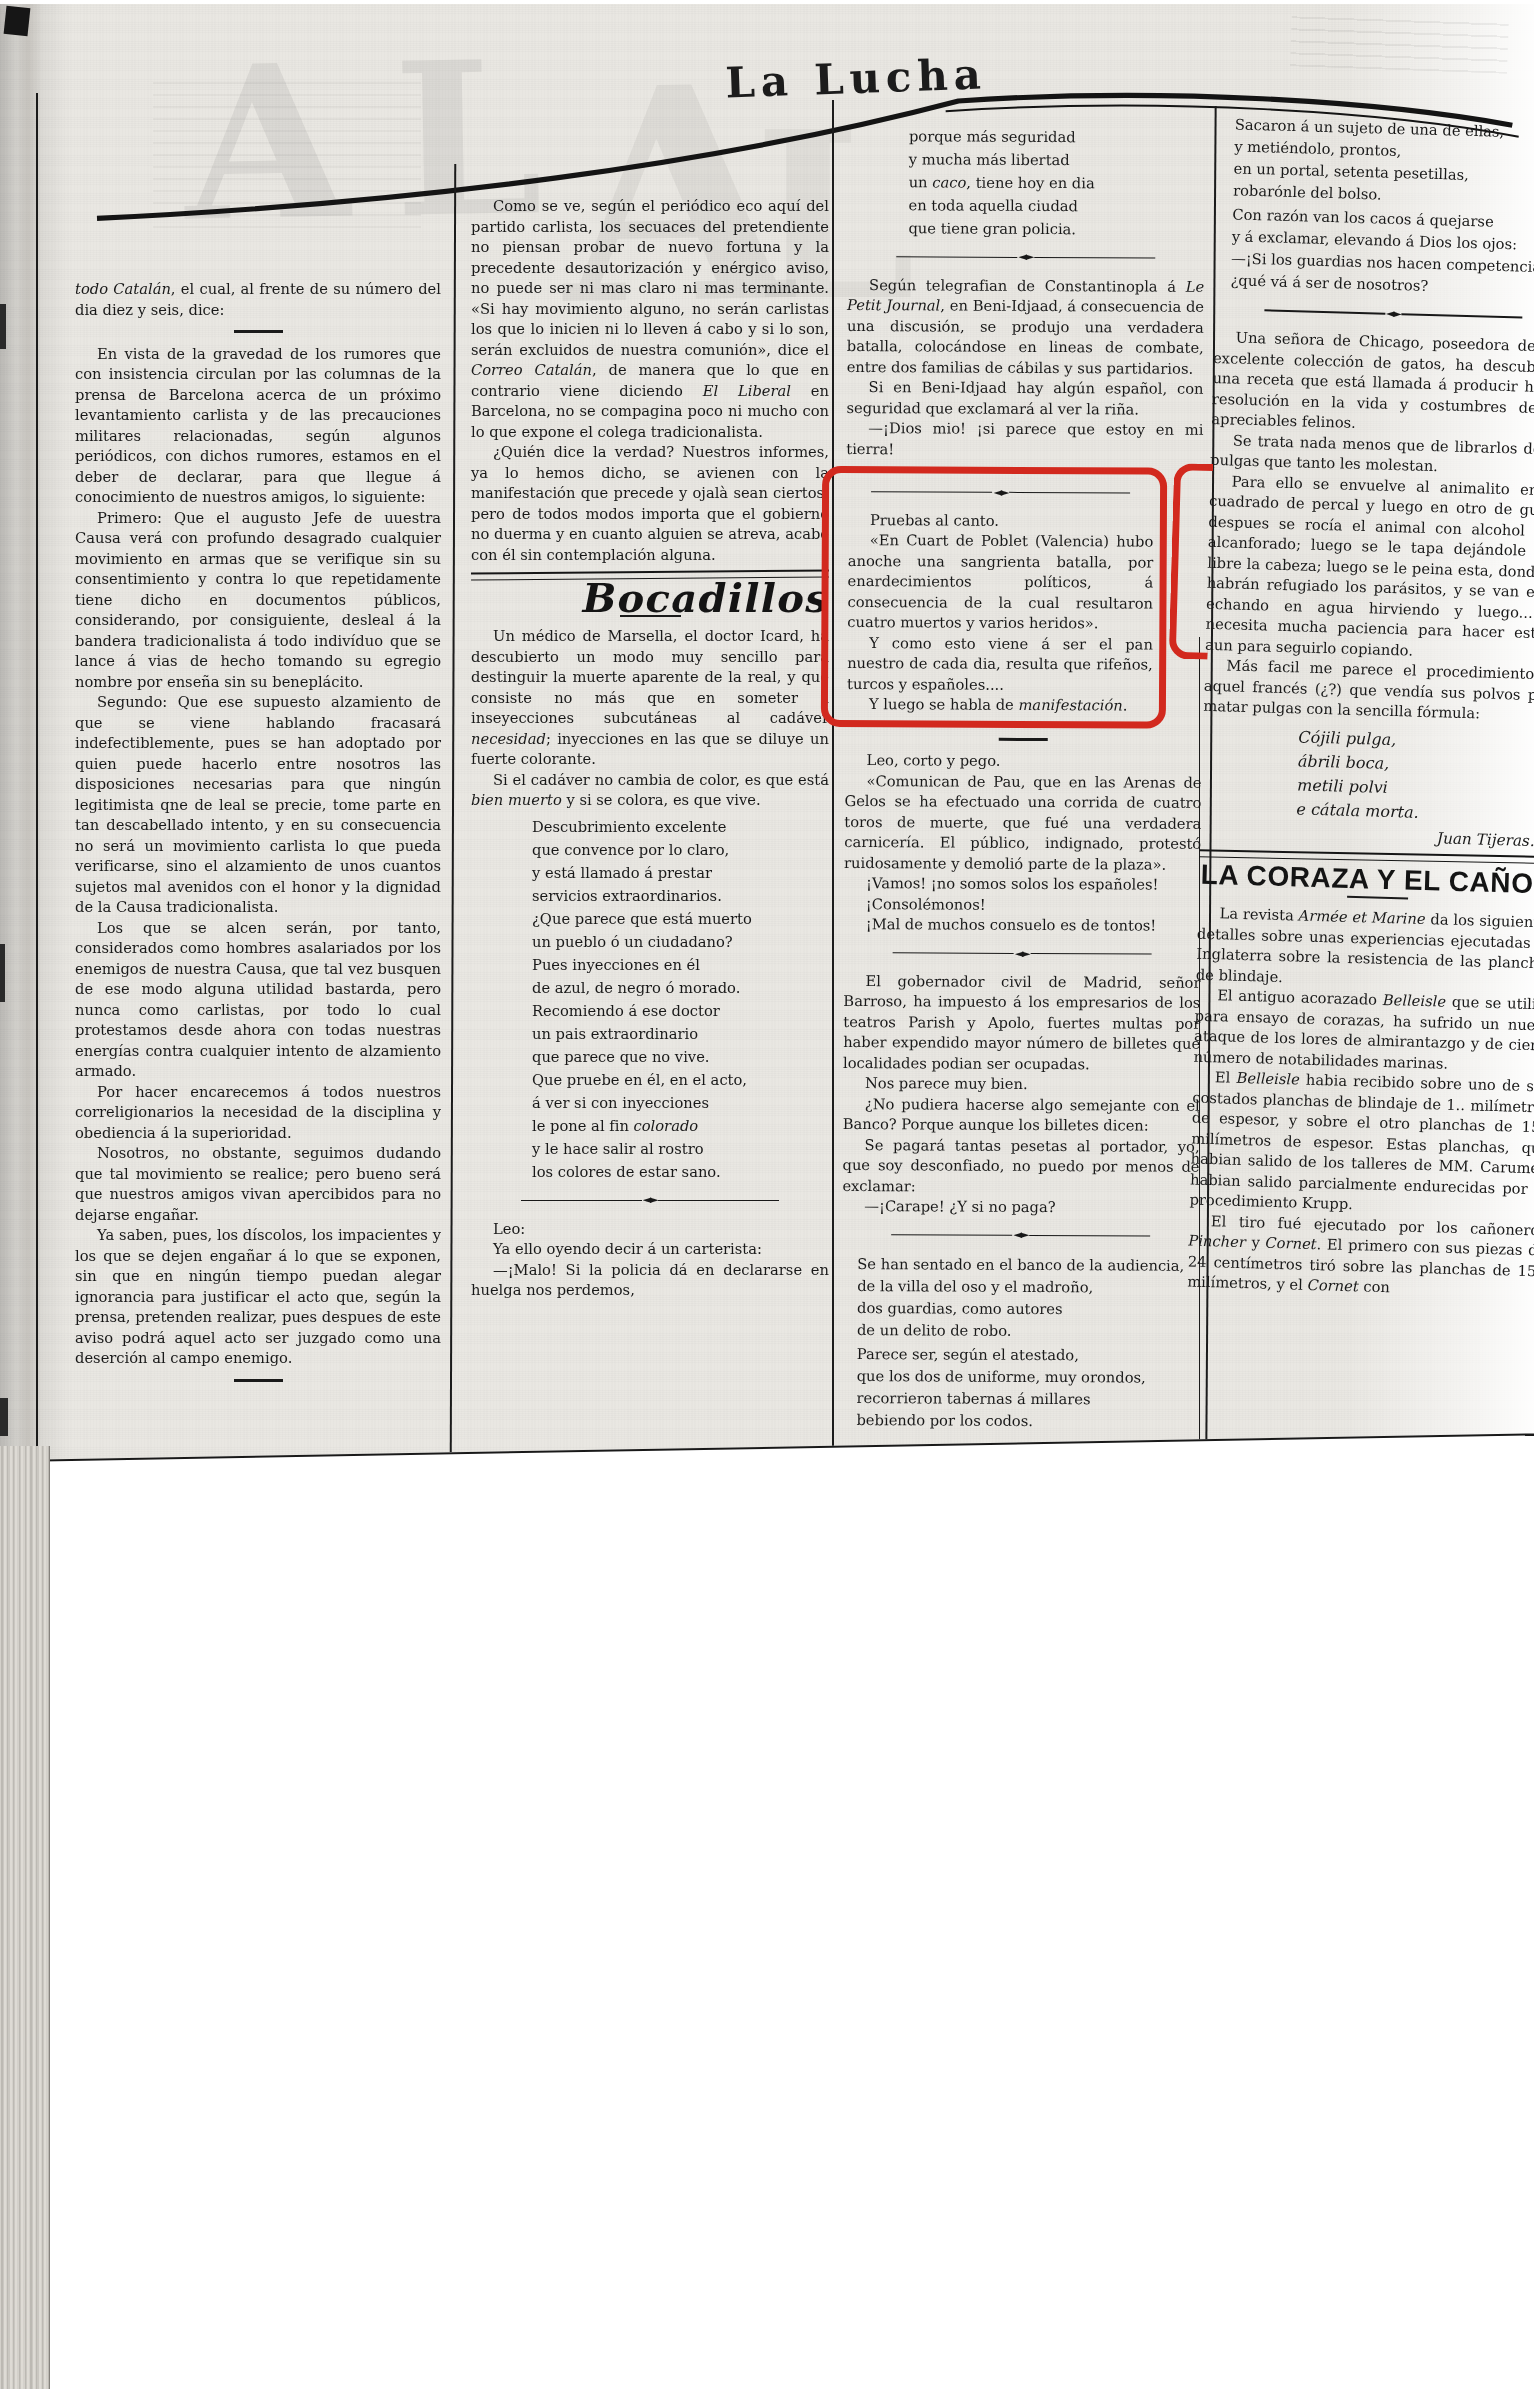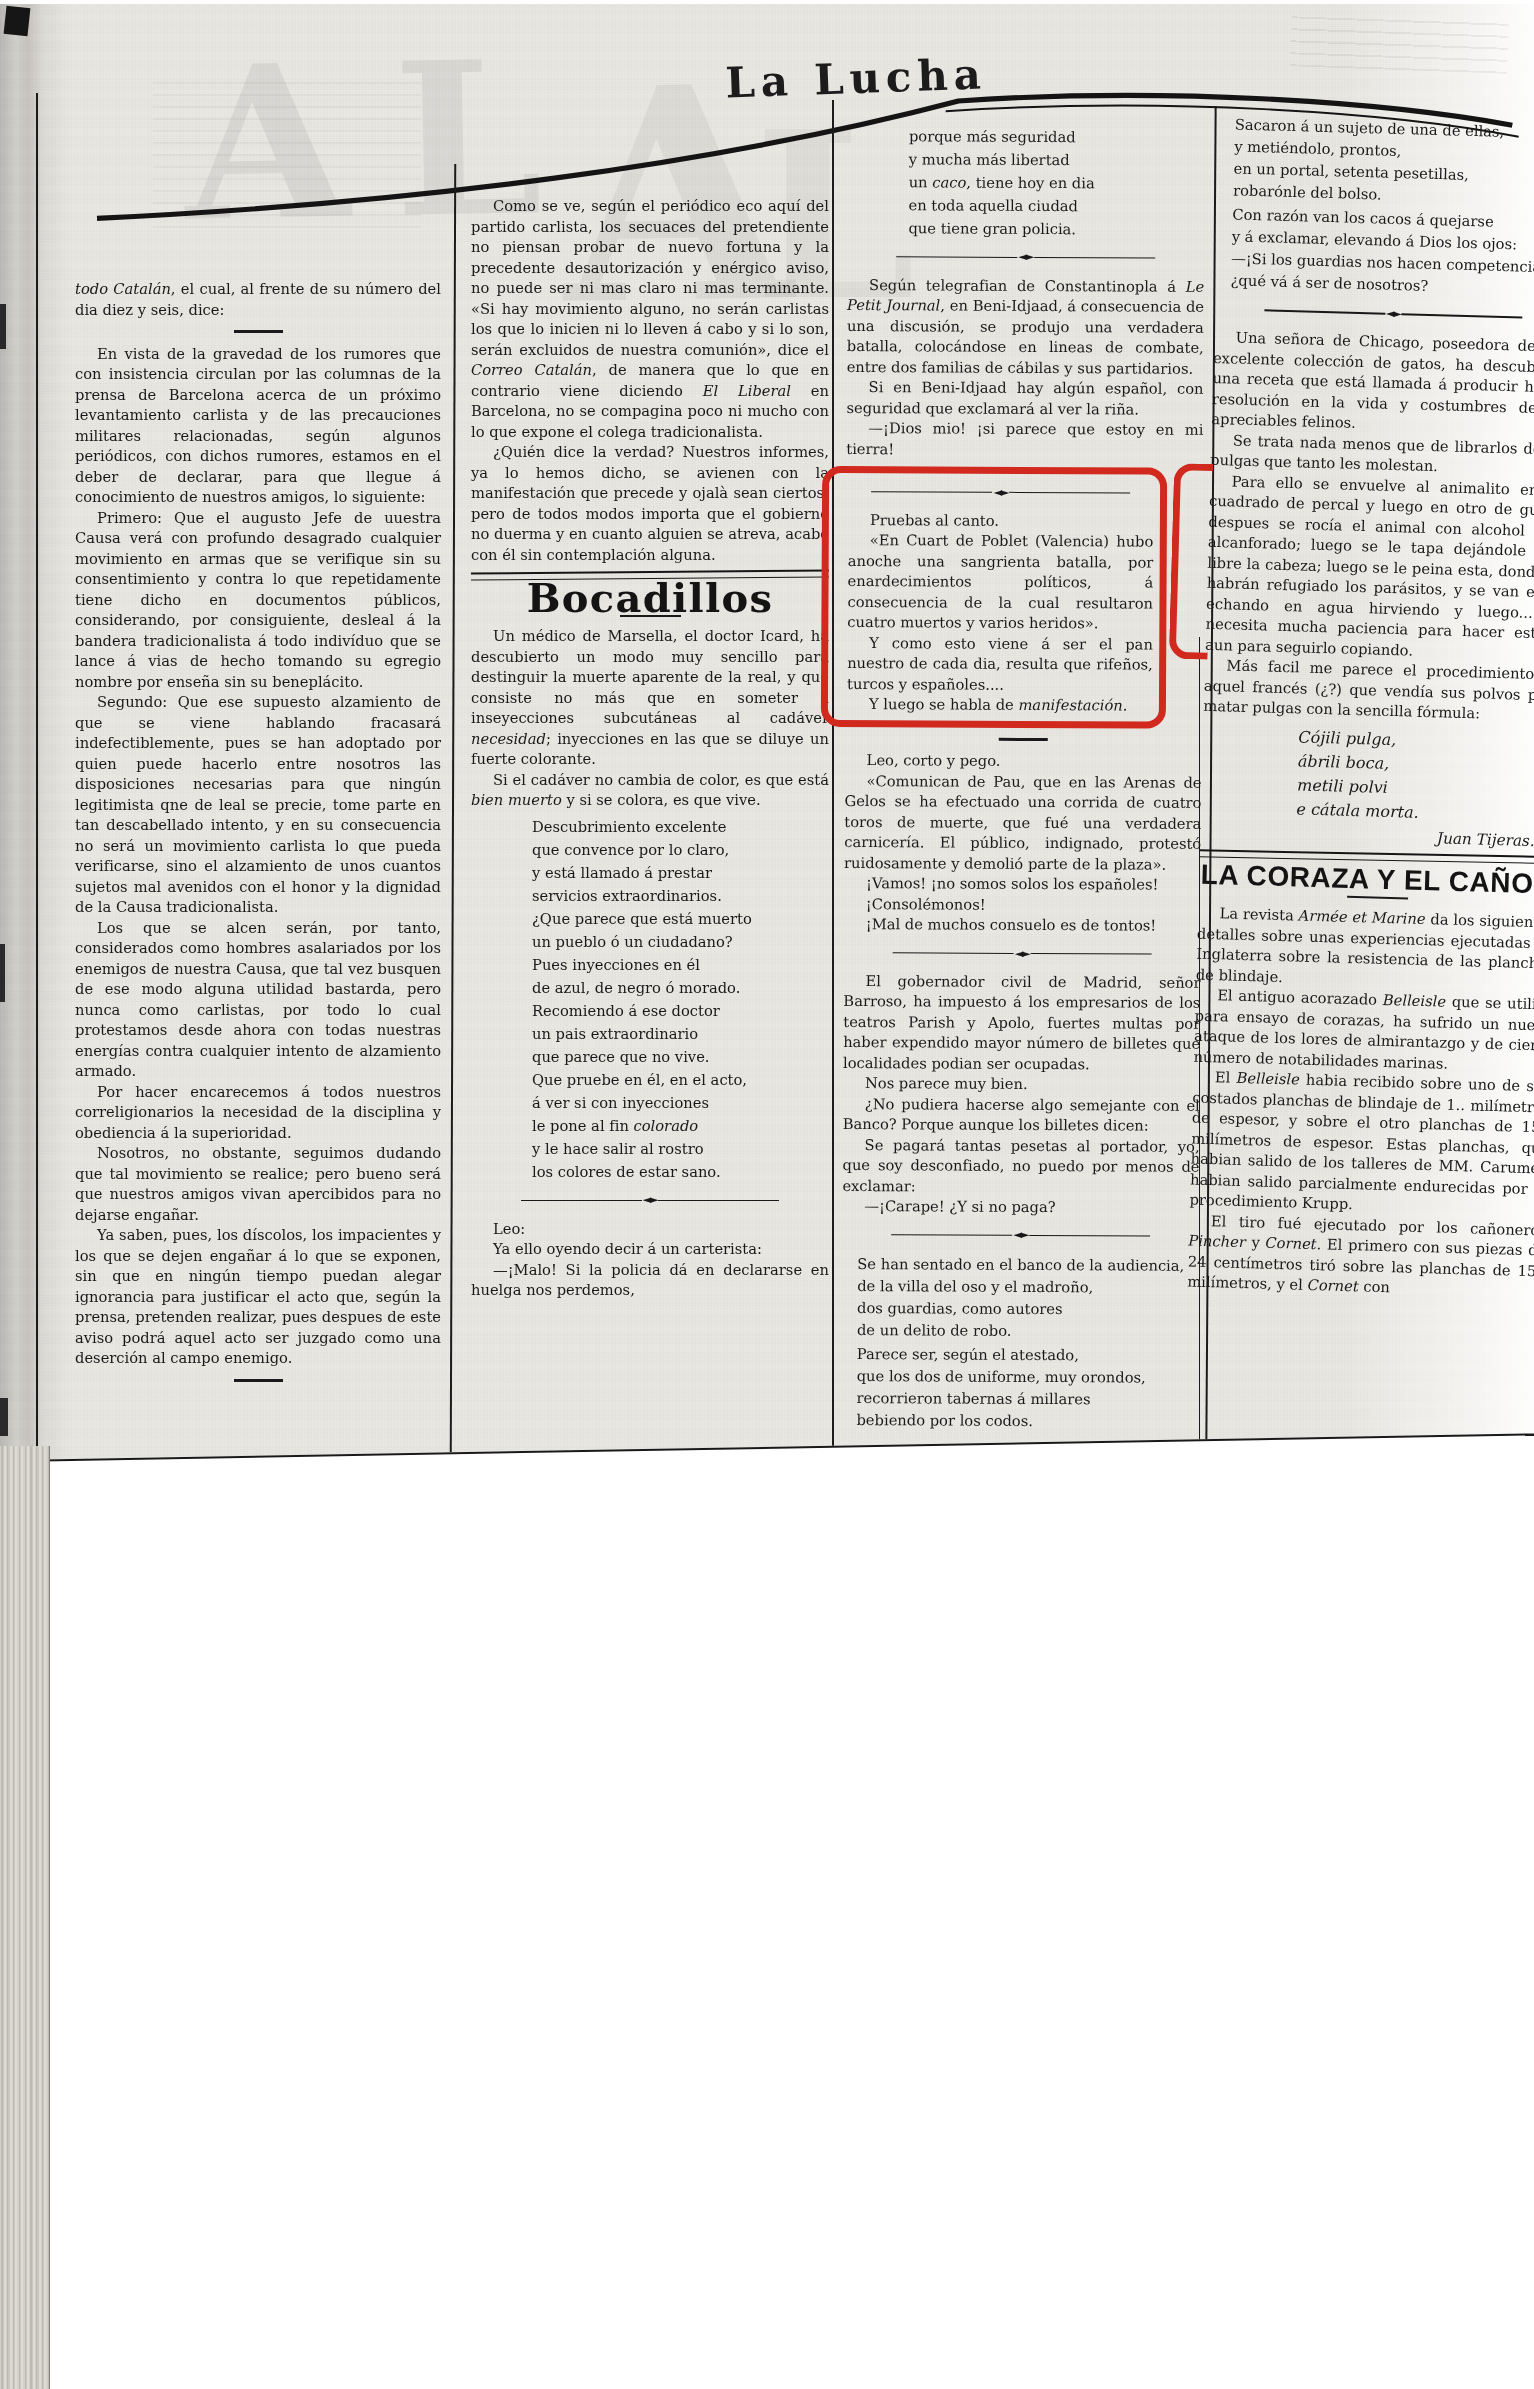--- a/index.html
+++ b/index.html
@@ -60,21 +60,21 @@
   .verse-italic{margin:6.4px 0 1.3px 96px;line-height:24px;font-style:italic;font-size:16px;text-align:left;}
   .signature{text-align:right;font-style:italic;margin:2.6px 23px 5.1px 0;font-size:15.3px;}
   .dash{width:49px;height:3.2px;background:#1a1a1a;margin:10.2px auto;}
   .dash.mini{width:61px;height:2.6px;margin:6.4px auto 9px;}
   .orn{display:flex;align-items:center;justify-content:center;margin:7.7px 0;}
   .orn .l{width:121px;height:1.3px;background:#181818;}
   .orn .a{font-family:"DejaVu Sans",sans-serif;font-size:11px;color:#181818;margin:0 1.3px;letter-spacing:-1.3px;}
   .rule-double{height:4.5px;border-top:2.6px solid #151515;border-bottom:1.3px solid #151515;margin:6.4px 0 9px;transform:rotate(-0.5deg);}
   .h-bocadillos{
     font-family:"DejaVu Serif",serif;font-weight:bold;font-size:40px;
-    text-align:center;margin:3.8px 0 2.6px;letter-spacing:1.3px;color:#141414;
+    text-align:right;margin:3.8px 0 2.6px;letter-spacing:1.3px;color:#141414;font-style:italic;
   }
   .h-coraza{
     font-family:"Liberation Sans",sans-serif;font-weight:bold;font-size:28px;
     text-align:center;margin:7.7px 0 1.3px;letter-spacing:0.6px;color:#141414;white-space:nowrap;
   }
   
   .redbox{
     border:7px solid #d2291e;border-radius:19px;
     margin:6.4px 36px 7.7px -24px;
     padding:1.3px 6.4px 5.1px 19px;

